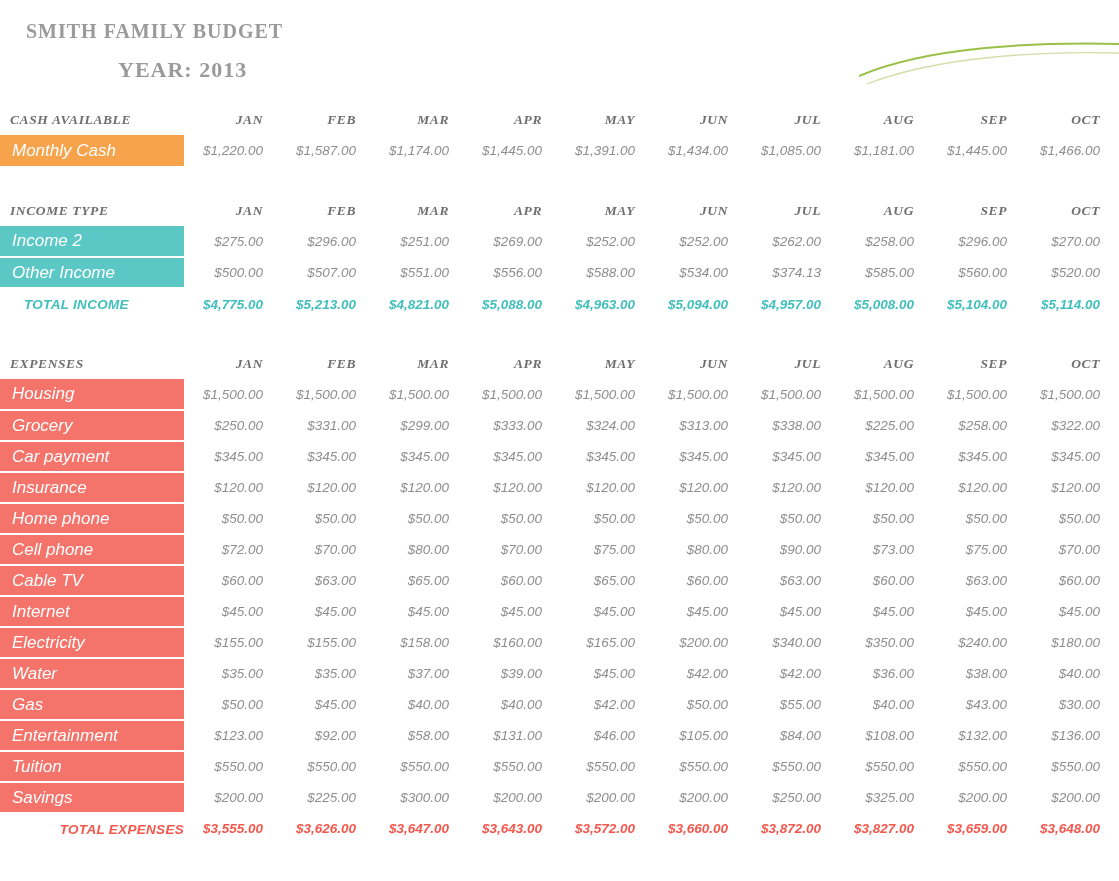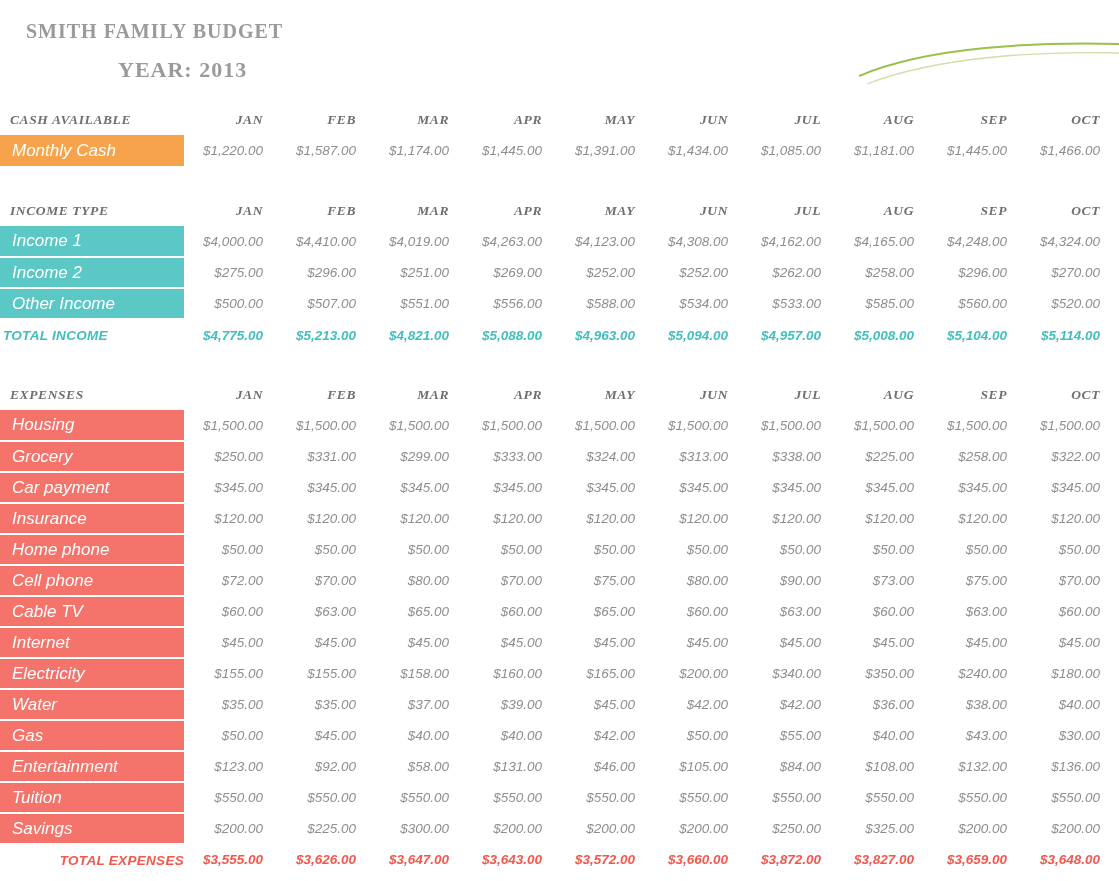--- a/index.html
+++ b/index.html
@@ -102,21 +102,21 @@
   
   .income-label, .expense-label { border-bottom: 2px solid #ffffff; }
 
   .total-row td {
     font-weight: bold;
     font-size: 13.5px;
   }
   .total-income td { color: #41bfbd; }
   .total-income td.first {
     text-align: left;
-    padding-left: 3px;
+    padding-left: 24px;
     font-family: "Liberation Sans", sans-serif;
     letter-spacing: 0.3px;
   }
   .total-expense td { color: #f4574c; }
   .total-expense td.first {
     text-align: right;
     padding-left: 12px;
     letter-spacing: 0.3px;
   }
   .total-income td { border-top: 2px solid #ffffff; }
@@ -216,54 +216,41 @@
           <th>MAY</th>
           <th>JUN</th>
           <th>JUL</th>
           <th>AUG</th>
           <th>SEP</th>
           <th>OCT</th>
         </tr>
       </thead>
       <tbody>
         <tr>
-          <td class="rowlabel income-label">Income 1</td>
-          <td class="val">$4,000.00</td>
-          <td class="val">$4,410.00</td>
-          <td class="val">$4,019.00</td>
-          <td class="val">$4,263.00</td>
-          <td class="val">$4,123.00</td>
-          <td class="val">$4,308.00</td>
-          <td class="val">$4,162.00</td>
-          <td class="val">$4,165.00</td>
-          <td class="val">$4,248.00</td>
-          <td class="val">$4,324.00</td>
-        </tr>
-        <tr>
           <td class="rowlabel income-label">Income 2</td>
           <td class="val">$275.00</td>
           <td class="val">$296.00</td>
           <td class="val">$251.00</td>
           <td class="val">$269.00</td>
           <td class="val">$252.00</td>
           <td class="val">$252.00</td>
           <td class="val">$262.00</td>
           <td class="val">$258.00</td>
           <td class="val">$296.00</td>
           <td class="val">$270.00</td>
         </tr>
         <tr>
           <td class="rowlabel income-label">Other Income</td>
           <td class="val">$500.00</td>
           <td class="val">$507.00</td>
           <td class="val">$551.00</td>
           <td class="val">$556.00</td>
           <td class="val">$588.00</td>
           <td class="val">$534.00</td>
-          <td class="val">$533.00</td>
+          <td class="val">$374.13</td>
           <td class="val">$585.00</td>
           <td class="val">$560.00</td>
           <td class="val">$520.00</td>
         </tr>
         <tr class="total-row total-income">
           <td class="first">TOTAL INCOME</td>
           <td class="val total-income">$4,775.00</td>
           <td class="val total-income">$5,213.00</td>
           <td class="val total-income">$4,821.00</td>
           <td class="val total-income">$5,088.00</td>

